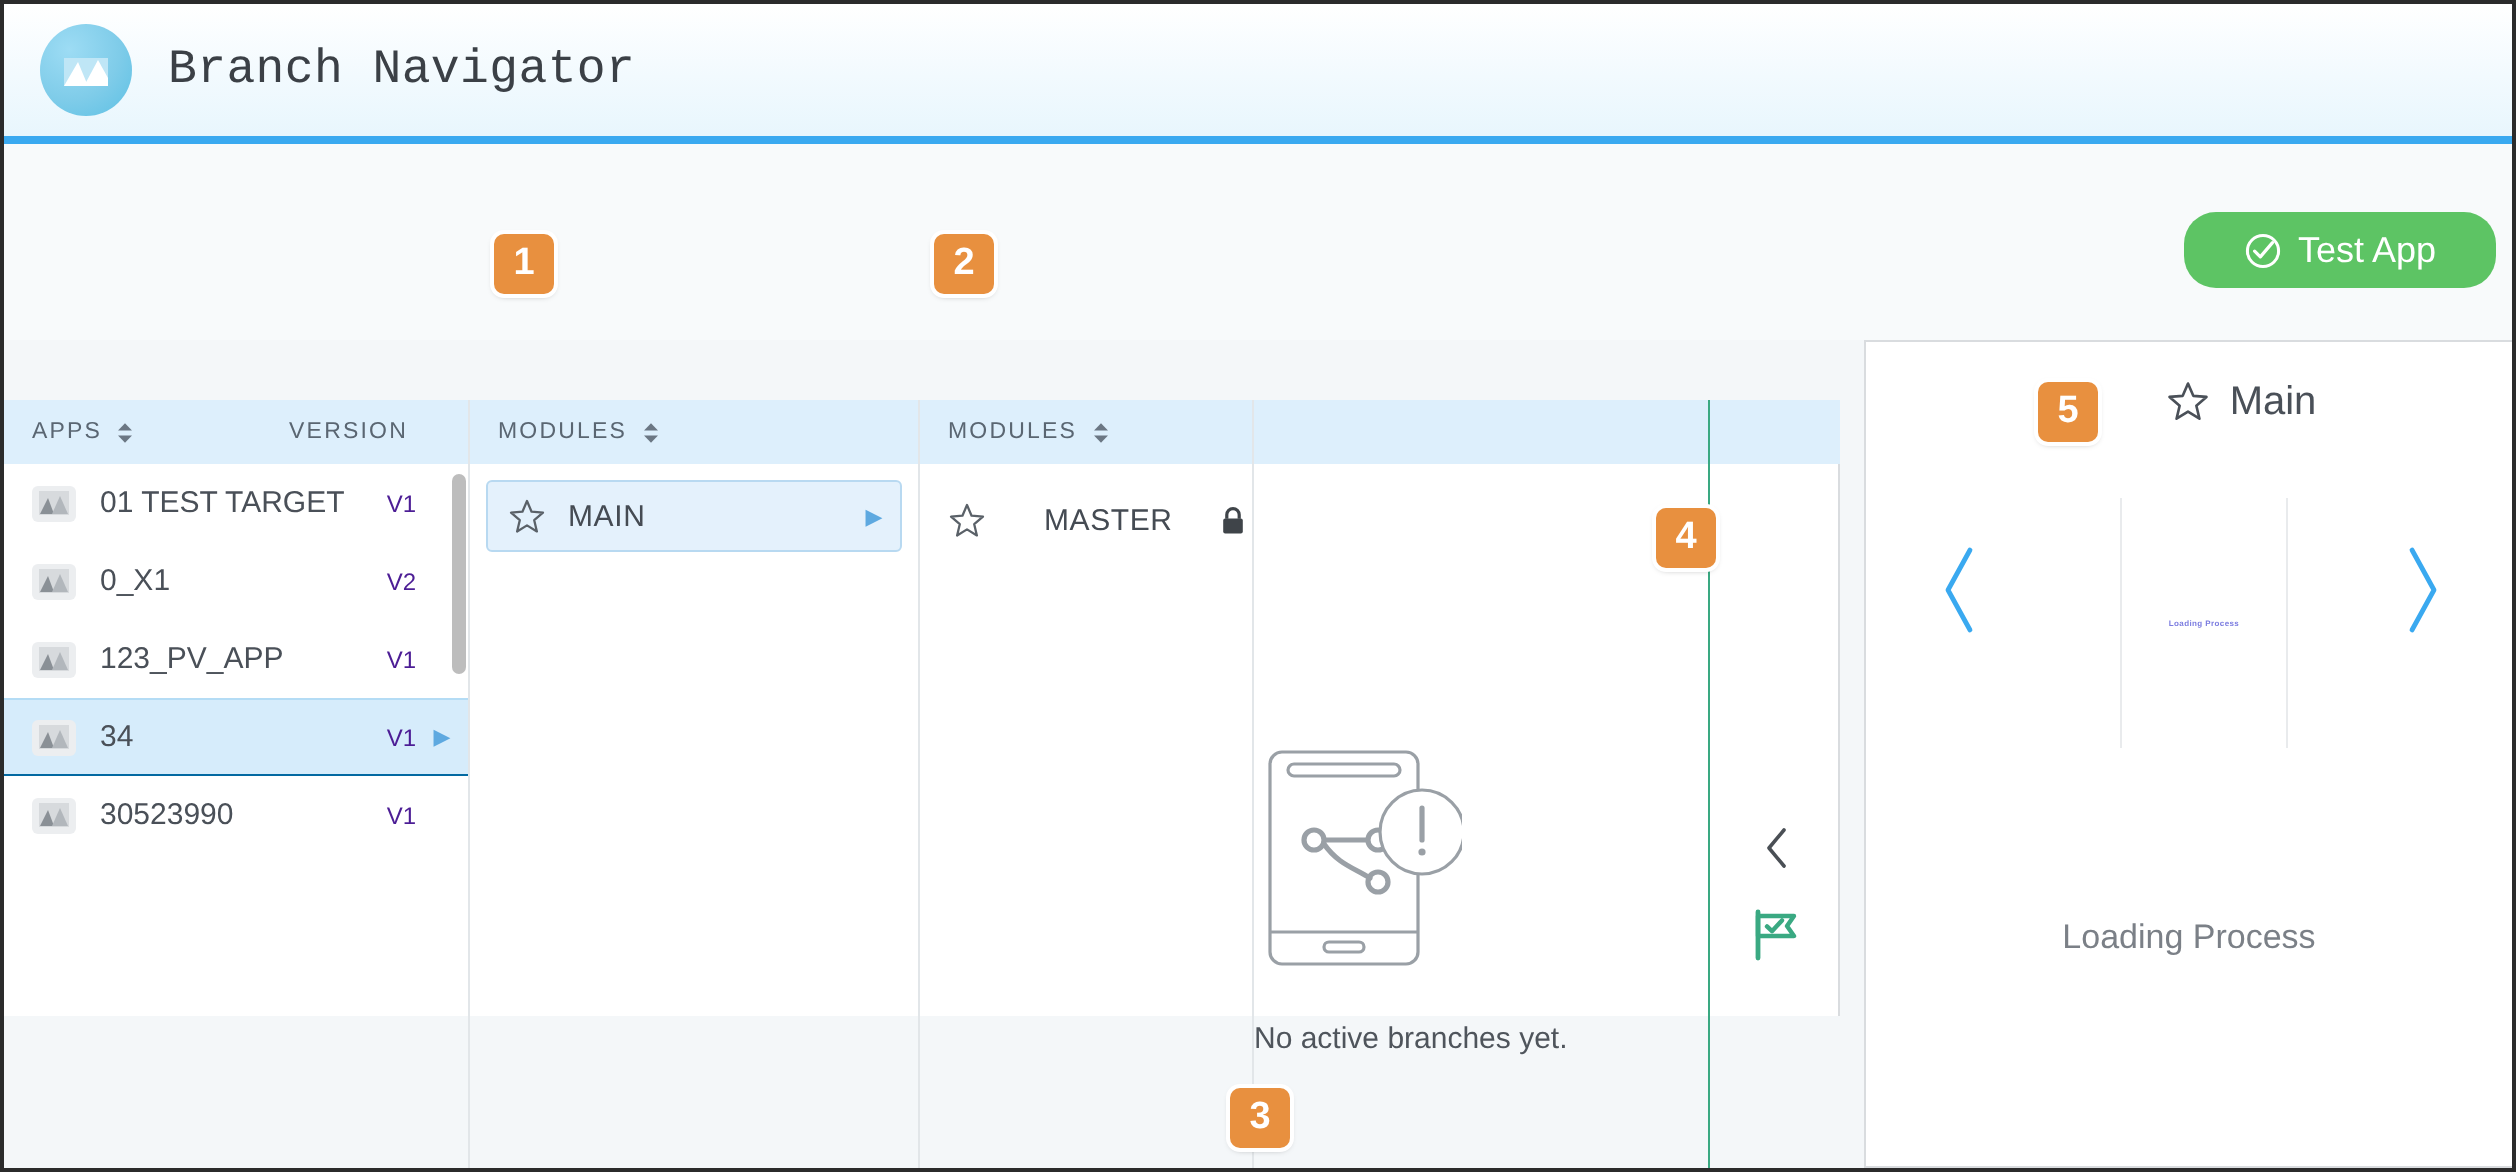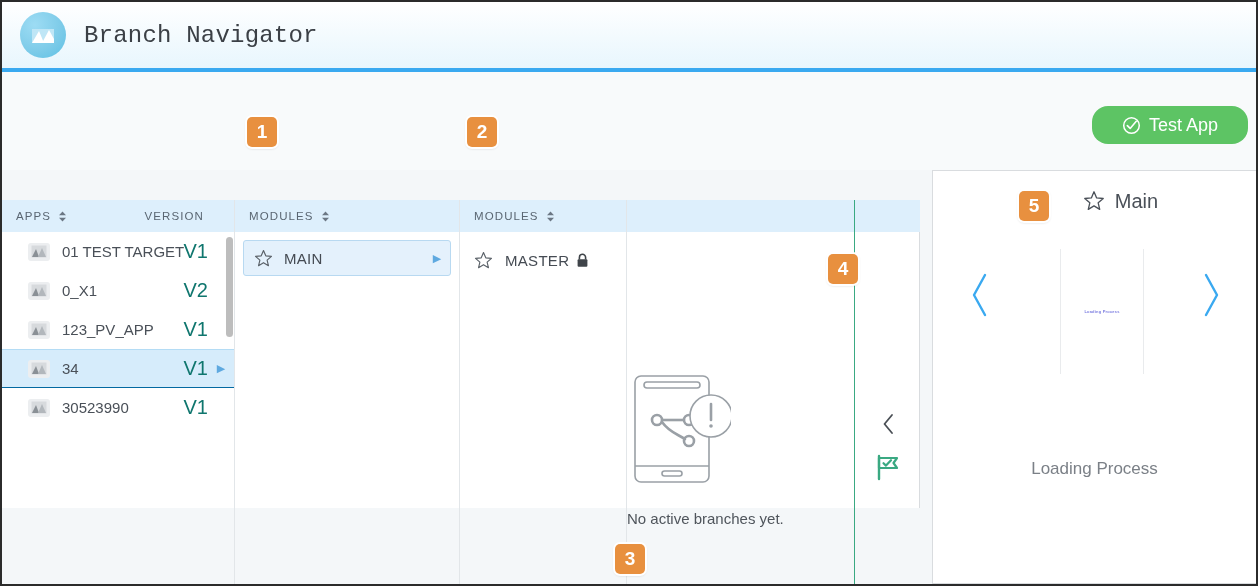--- a/index.html
+++ b/index.html
@@ -100,36 +100,36 @@
   }
   .sort-ico{margin-left:7px;display:flex;flex-direction:column;gap:1px;}
   .version-label{
     font-size:11.5px;color:#5a6672;letter-spacing:1.1px;
     margin-left:auto;margin-right:30px;
   }
 
   
   .app-row{
     height:39px;display:flex;align-items:center;
-    padding-left:26px;box-sizing:border-box;
+    padding-left:14px;box-sizing:border-box;
     cursor:pointer;
   }
   .app-row.selected{
     background:#d6ecfb;border-top:1px solid #b4dcf5;border-bottom:1px solid #0369a1;
   }
   .app-icon{
     width:22px;height:18px;border-radius:3px;background:#eceef0;
     display:flex;align-items:center;justify-content:center;flex:0 0 auto;
   }
   .app-name{
     margin-left:12px;font-size:15px;color:#4a5058;
     white-space:nowrap;overflow:hidden;
   }
   .app-ver{
-    margin-left:auto;font-size:20px;color:#0f766e;
+    margin-left:auto;font-size:12px;color:#4c1d95;
   }
   .row-arrow{
     width:26px;display:flex;align-items:center;justify-content:center;
     color:#5ea9e0;font-size:11px;flex:0 0 auto;
   }
   .row-arrow.hidden{visibility:hidden;}
   .apps-scroll-thumb{
     position:absolute;left:224px;top:37px;width:7px;height:100px;
     background:#bdbdbd;border-radius:4px;cursor:pointer;
   }
@@ -138,21 +138,21 @@
   .mod-row{
     margin:8px 8px 0 8px;height:36px;border-radius:3px;
     display:flex;align-items:center;padding-left:10px;box-sizing:border-box;
     background:#e4f1fc;border:1px solid #b8d9f1;cursor:pointer;
   }
   .mod-name{margin-left:11px;font-size:15px;color:#454b53;letter-spacing:.3px;}
 
   
   .branch-row{
     height:38px;display:flex;align-items:center;padding-left:14px;
-    box-sizing:border-box;margin-top:9px;cursor:pointer;
+    box-sizing:border-box;margin-top:9px;cursor:pointer;gap:17px;
   }
   .branch-name{margin-left:12px;font-size:15px;color:#454b53;letter-spacing:.3px;}
   .lock-ico{margin-left:7px;display:flex;align-items:center;}
 
   
   .empty-wrap{
     position:absolute;left:625px;top:32px;width:228px;height:382px;
     display:flex;flex-direction:column;align-items:flex-start;
     pointer-events:none;
   }

